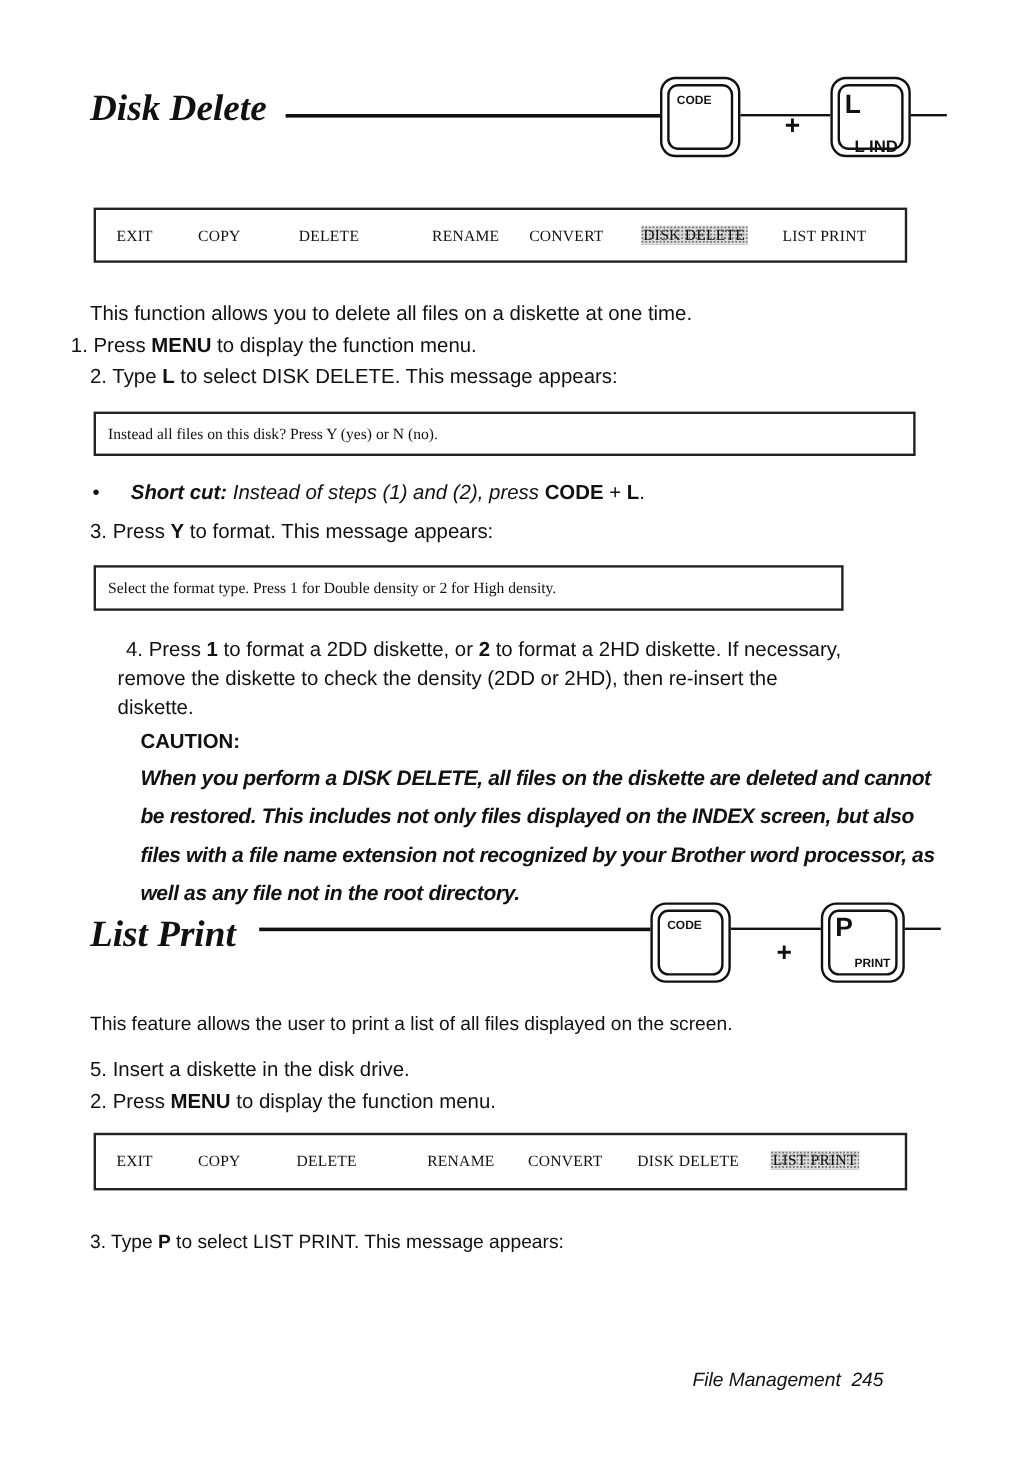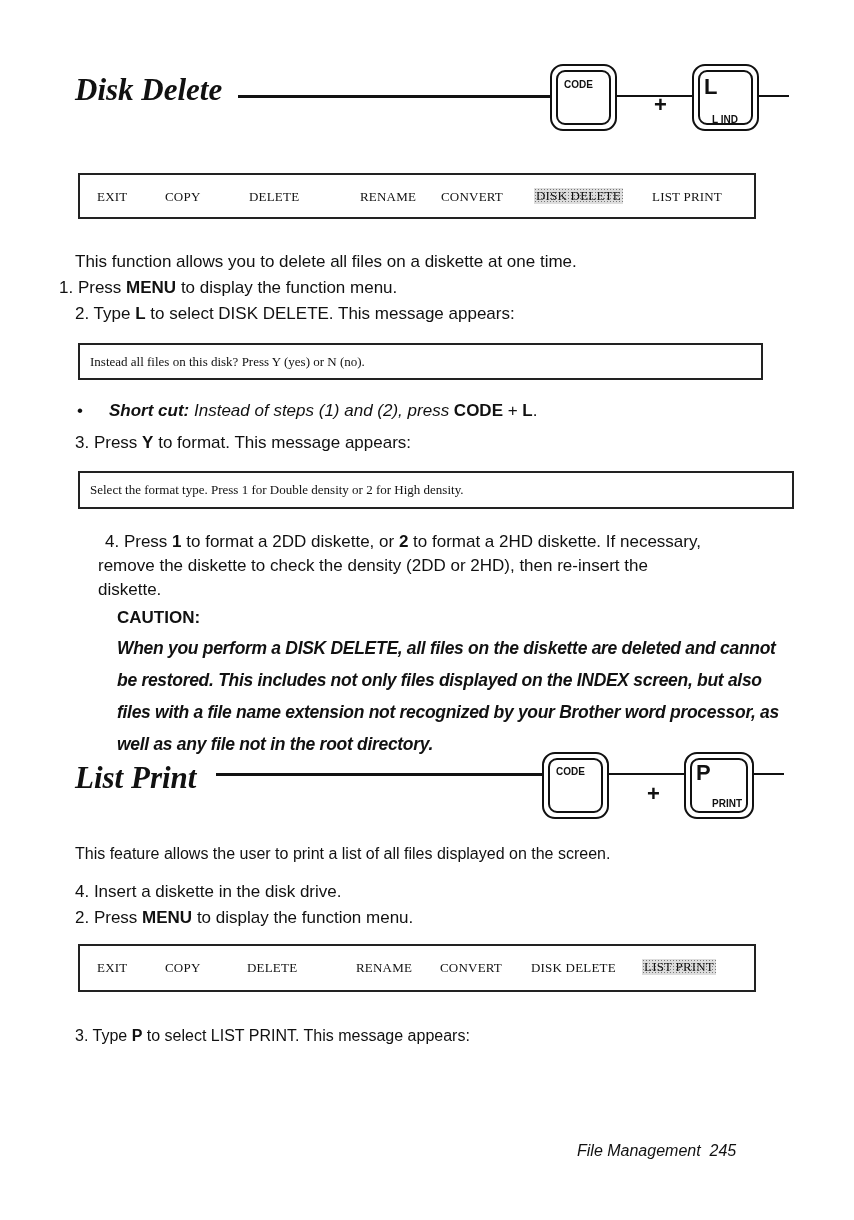--- a/index.html
+++ b/index.html
@@ -38,21 +38,21 @@
 <div class="rule" style="left:238px; top:95px; width:312px;"></div>
 <div class="key" style="left:550px; top:64px; width:67px; height:67px;">
   <div class="key-inner"></div>
   <div class="key-small" style="left:12px; top:13px;">CODE</div>
 </div>
 <div class="rule" style="left:617px; top:95px; width:75px; height:2px;"></div>
 <div class="plus" style="left:654px; top:92px;">+</div>
 <div class="key" style="left:692px; top:64px; width:67px; height:67px;">
   <div class="key-inner"></div>
   <div class="key-main" style="left:10px; top:8px;">L</div>
-  <div class="key-small" style="left:18px; top:48px; font-size:10px;text-align:right;">L IND</div>
+  <div class="key-small" style="left:18px; top:48px; font-size:14px;text-align:right;">L IND</div>
 </div>
 <div class="rule" style="left:759px; top:95px; width:30px; height:2px;"></div>
 
 <div class="menu-box" style="left:78px; top:173px; width:678px; height:46px;">
   <span class="menu-item" style="left:17px; top:14px;">EXIT</span>
   <span class="menu-item" style="left:85px; top:14px;">COPY</span>
   <span class="menu-item" style="left:169px; top:14px;">DELETE</span>
   <span class="menu-item" style="left:280px; top:14px;">RENAME</span>
   <span class="menu-item" style="left:361px; top:14px;">CONVERT</span>
   <span class="menu-item selected" style="left:454px; top:13px;">DISK DELETE</span>
@@ -66,21 +66,21 @@
 <div class="msg-box" style="left:78px; top:343px; width:685px; height:37px; line-height:33px;">
   <span>Instead all files on this disk?  Press Y (yes) or N (no).</span>
 </div>
 
 <div class="para" style="left:75px; top:400px;">
   <span style="display:inline-block; width:32px; padding-left:2px;">•</span><i><b>Short cut:</b><span> Instead of steps (1) and (2), press </span></i><b>CODE</b><span> + </span><b>L</b><span>.</span>
 </div>
 
 <div class="para" style="left:75px; top:432px;"><span>3. Press </span><b>Y</b><span> to format. This message appears:</span></div>
 
-<div class="msg-box" style="left:78px; top:471px; width:716px; height:38px; line-height:33px;">
+<div class="msg-box" style="left:78px; top:471px; width:625px; height:38px; line-height:33px;">
   <span>Select the format type.  Press 1 for Double density or 2 for High density.</span>
 </div>
 
 <div class="para" style="left:75px; top:531px;margin-left:30px;"><span>4. Press </span><b>1</b><span> to format a 2DD diskette, or </span><b>2</b><span> to format a 2HD diskette. If necessary,</span></div>
 <div class="para" style="left:98px; top:555px;">remove the diskette to check the density (2DD or 2HD), then re-insert the</div>
 <div class="para" style="left:98px; top:579px;">diskette.</div>
 
 <div class="caution-title" style="left:117px; top:608px;">CAUTION:</div>
 <div class="caution-text" style="left:117px; top:632px;">When you perform a DISK DELETE, all files on the diskette are deleted and cannot be restored. This includes not only files displayed on the INDEX screen, but also files with a file name extension not recognized by your Brother word processor, as well as any file not in the root directory.</div>
 
@@ -93,21 +93,21 @@
 <div class="rule" style="left:609px; top:773px; width:75px; height:2px;"></div>
 <div class="plus" style="left:647px; top:781px;">+</div>
 <div class="key" style="left:684px; top:752px; width:70px; height:67px;">
   <div class="key-inner"></div>
   <div class="key-main" style="left:10px; top:6px;">P</div>
   <div class="key-small" style="left:26px; top:44px;">PRINT</div>
 </div>
 <div class="rule" style="left:754px; top:773px; width:30px; height:2px;"></div>
 
 <div class="para" style="left:75px; top:843px; font-size:16px;">This feature allows the user to print a list of all files displayed on the screen.</div>
-<div class="para" style="left:75px; top:881px;">4. Insert a diskette in the disk drive.</div>
+<div class="para" style="left:75px; top:881px;">5. Insert a diskette in the disk drive.</div>
 <div class="para" style="left:75px; top:907px;"><span>2. Press </span><b>MENU</b><span> to display the function menu.</span></div>
 
 <div class="menu-box" style="left:78px; top:944px; width:678px; height:48px;">
   <span class="menu-item" style="left:17px; top:14px;">EXIT</span>
   <span class="menu-item" style="left:85px; top:14px;">COPY</span>
   <span class="menu-item" style="left:167px; top:14px;">DELETE</span>
   <span class="menu-item" style="left:276px; top:14px;">RENAME</span>
   <span class="menu-item" style="left:360px; top:14px;">CONVERT</span>
   <span class="menu-item" style="left:451px; top:14px;">DISK DELETE</span>
   <span class="menu-item selected" style="left:562px; top:13px;">LIST PRINT</span>

